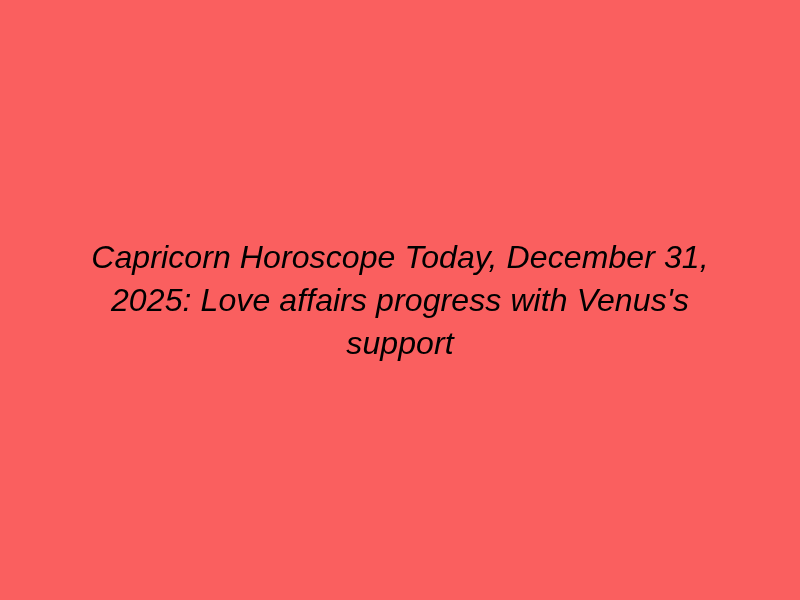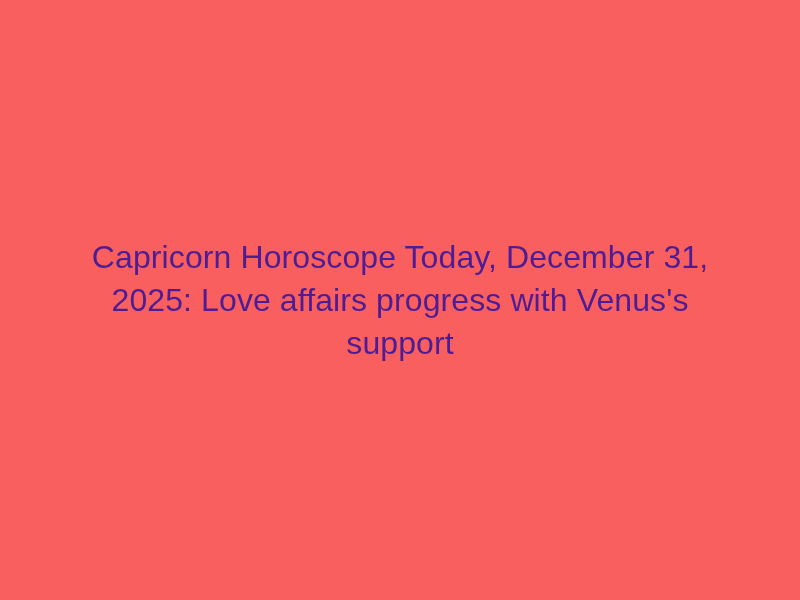--- a/index.html
+++ b/index.html
@@ -44,15 +44,15 @@
     text-align: center;
     word-wrap: break-word;
     -webkit-font-smoothing: antialiased;
   }
 </style>
 </head>
 <body style="background-color: rgb(250, 95, 95);">
 
 <div class="hero-card" style="background-color: rgb(250, 95, 95);">
   <div class="hero-inner">
-    <h1 class="hero-headline" style="color: #4c1d95;">Capricorn Horoscope Today, December 31, 2025: Love affairs progress with Venus's support</h1>
+    <h1 class="hero-headline" style="color: #000000; font-style: italic;">Capricorn Horoscope Today, December 31, 2025: Love affairs progress with Venus's support</h1>
   </div>
 </div>
 
 </body></html>

